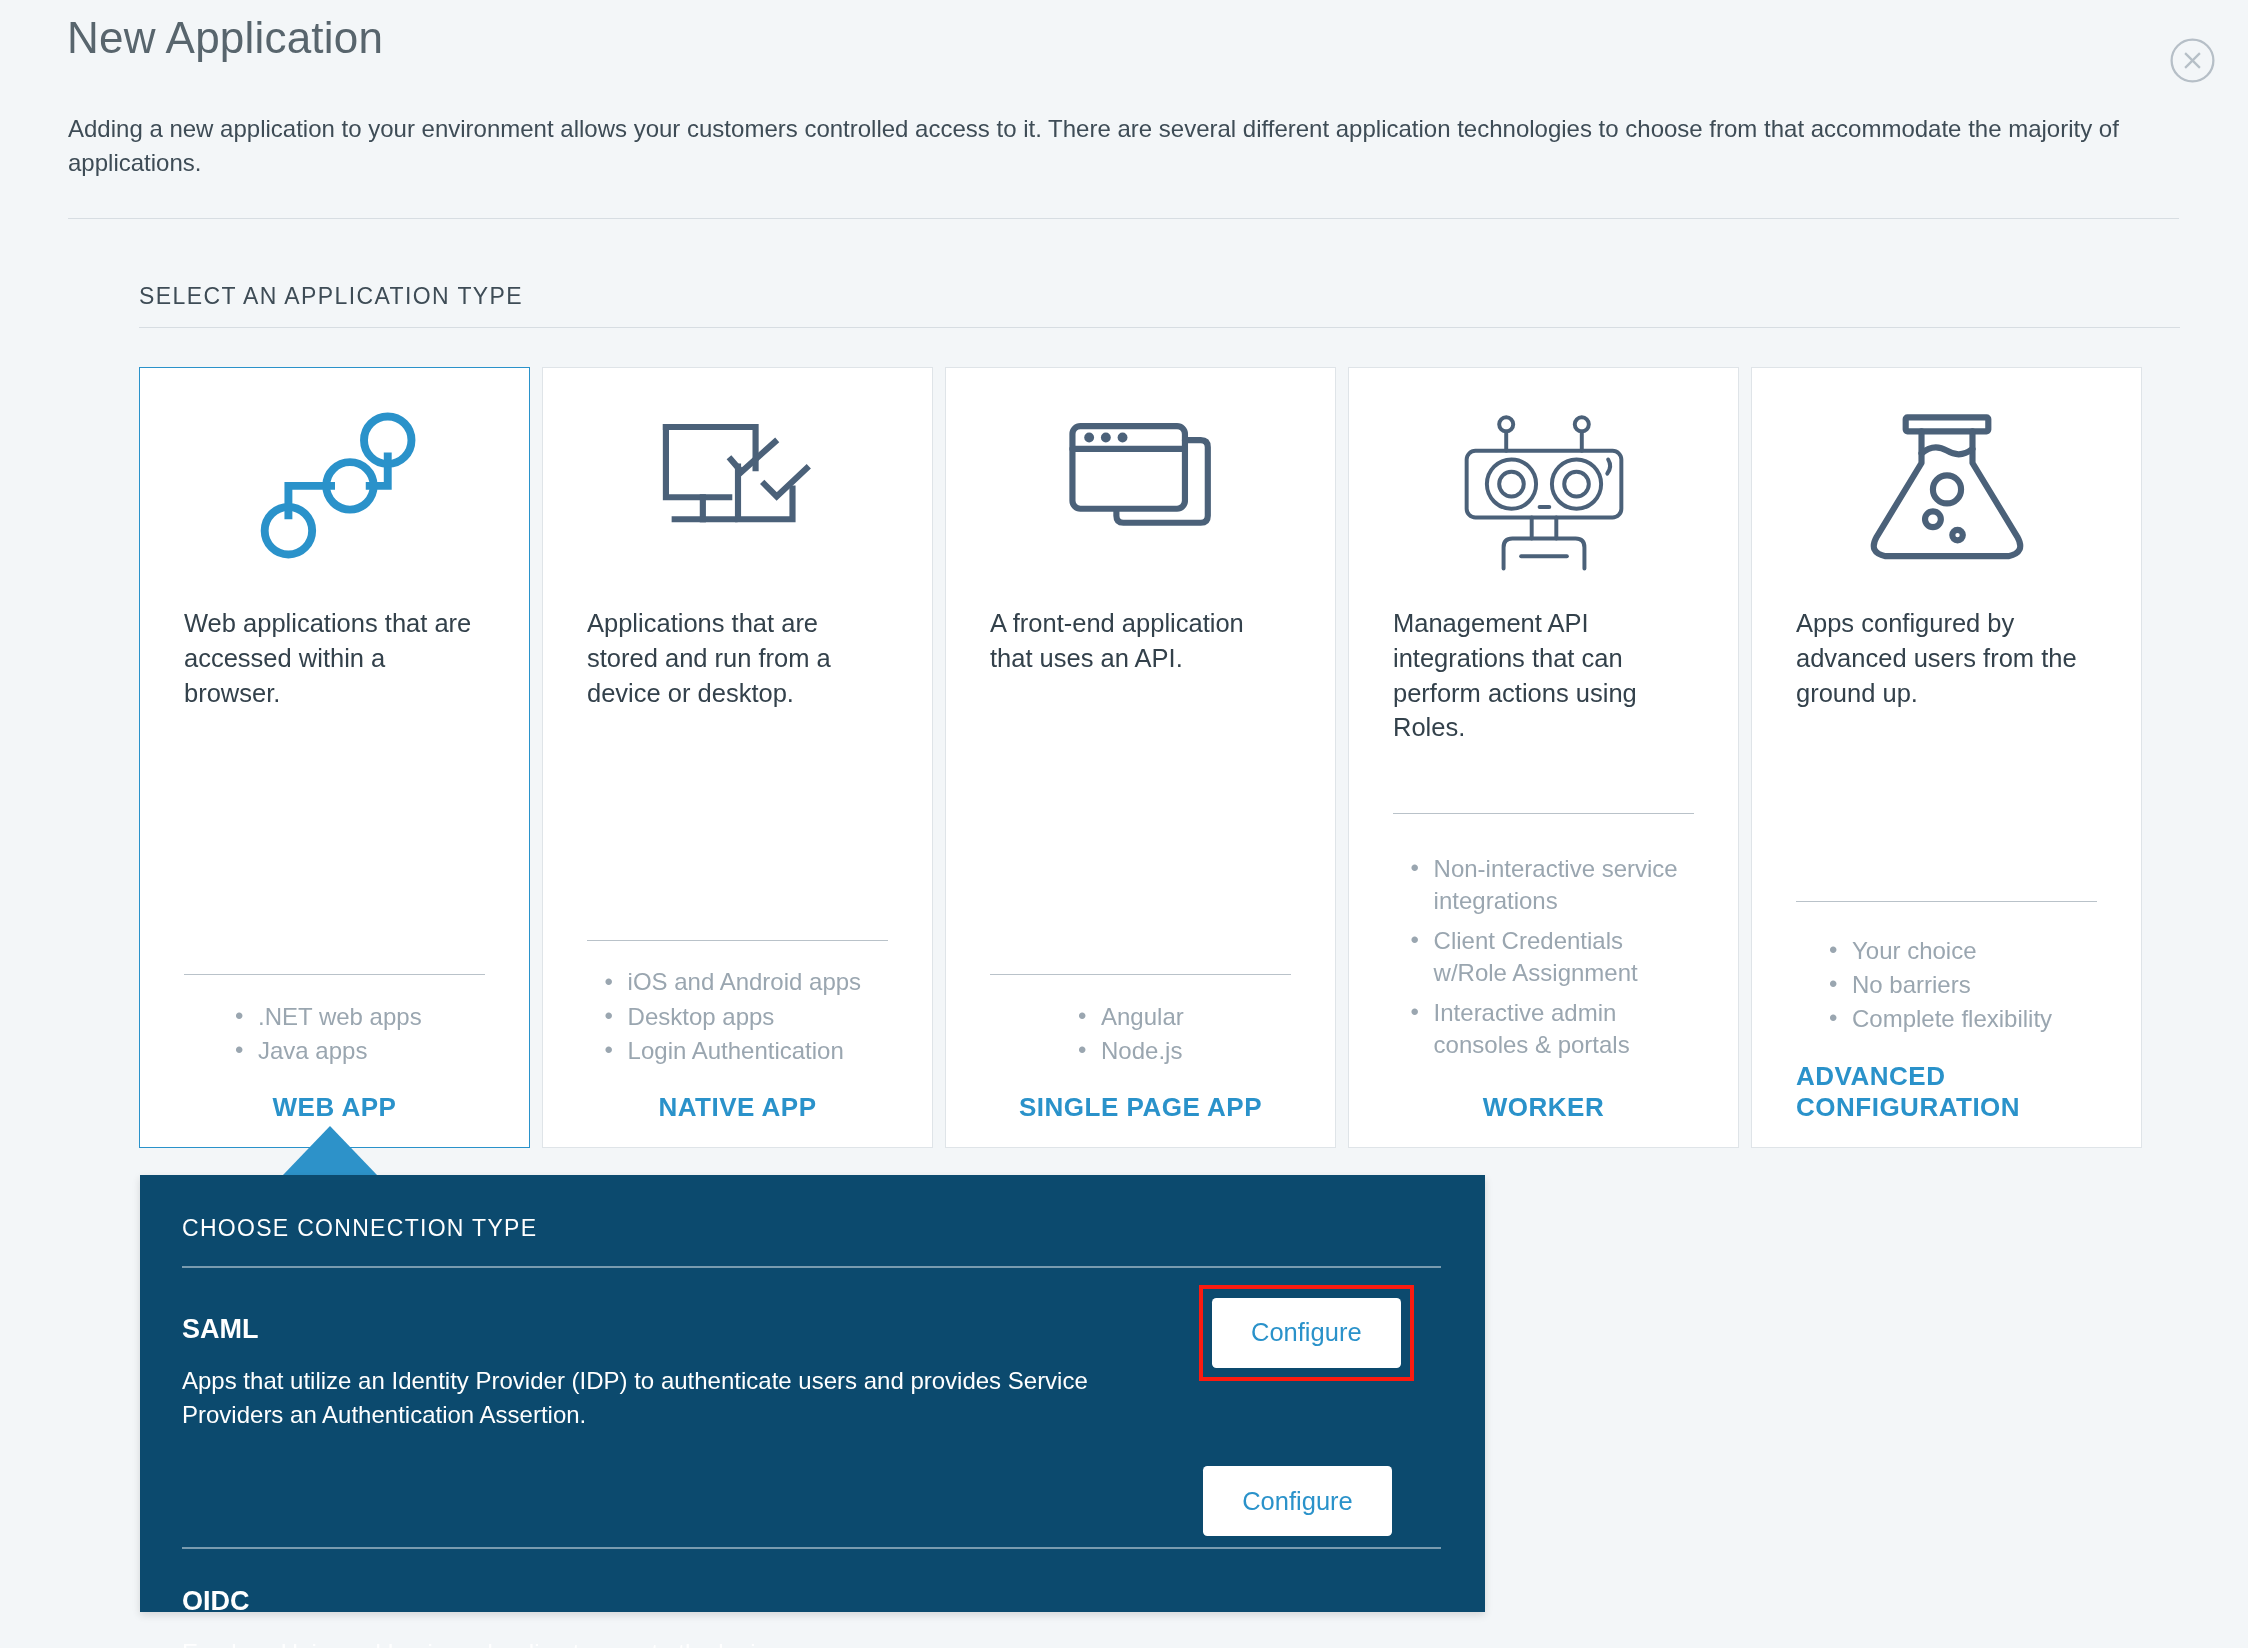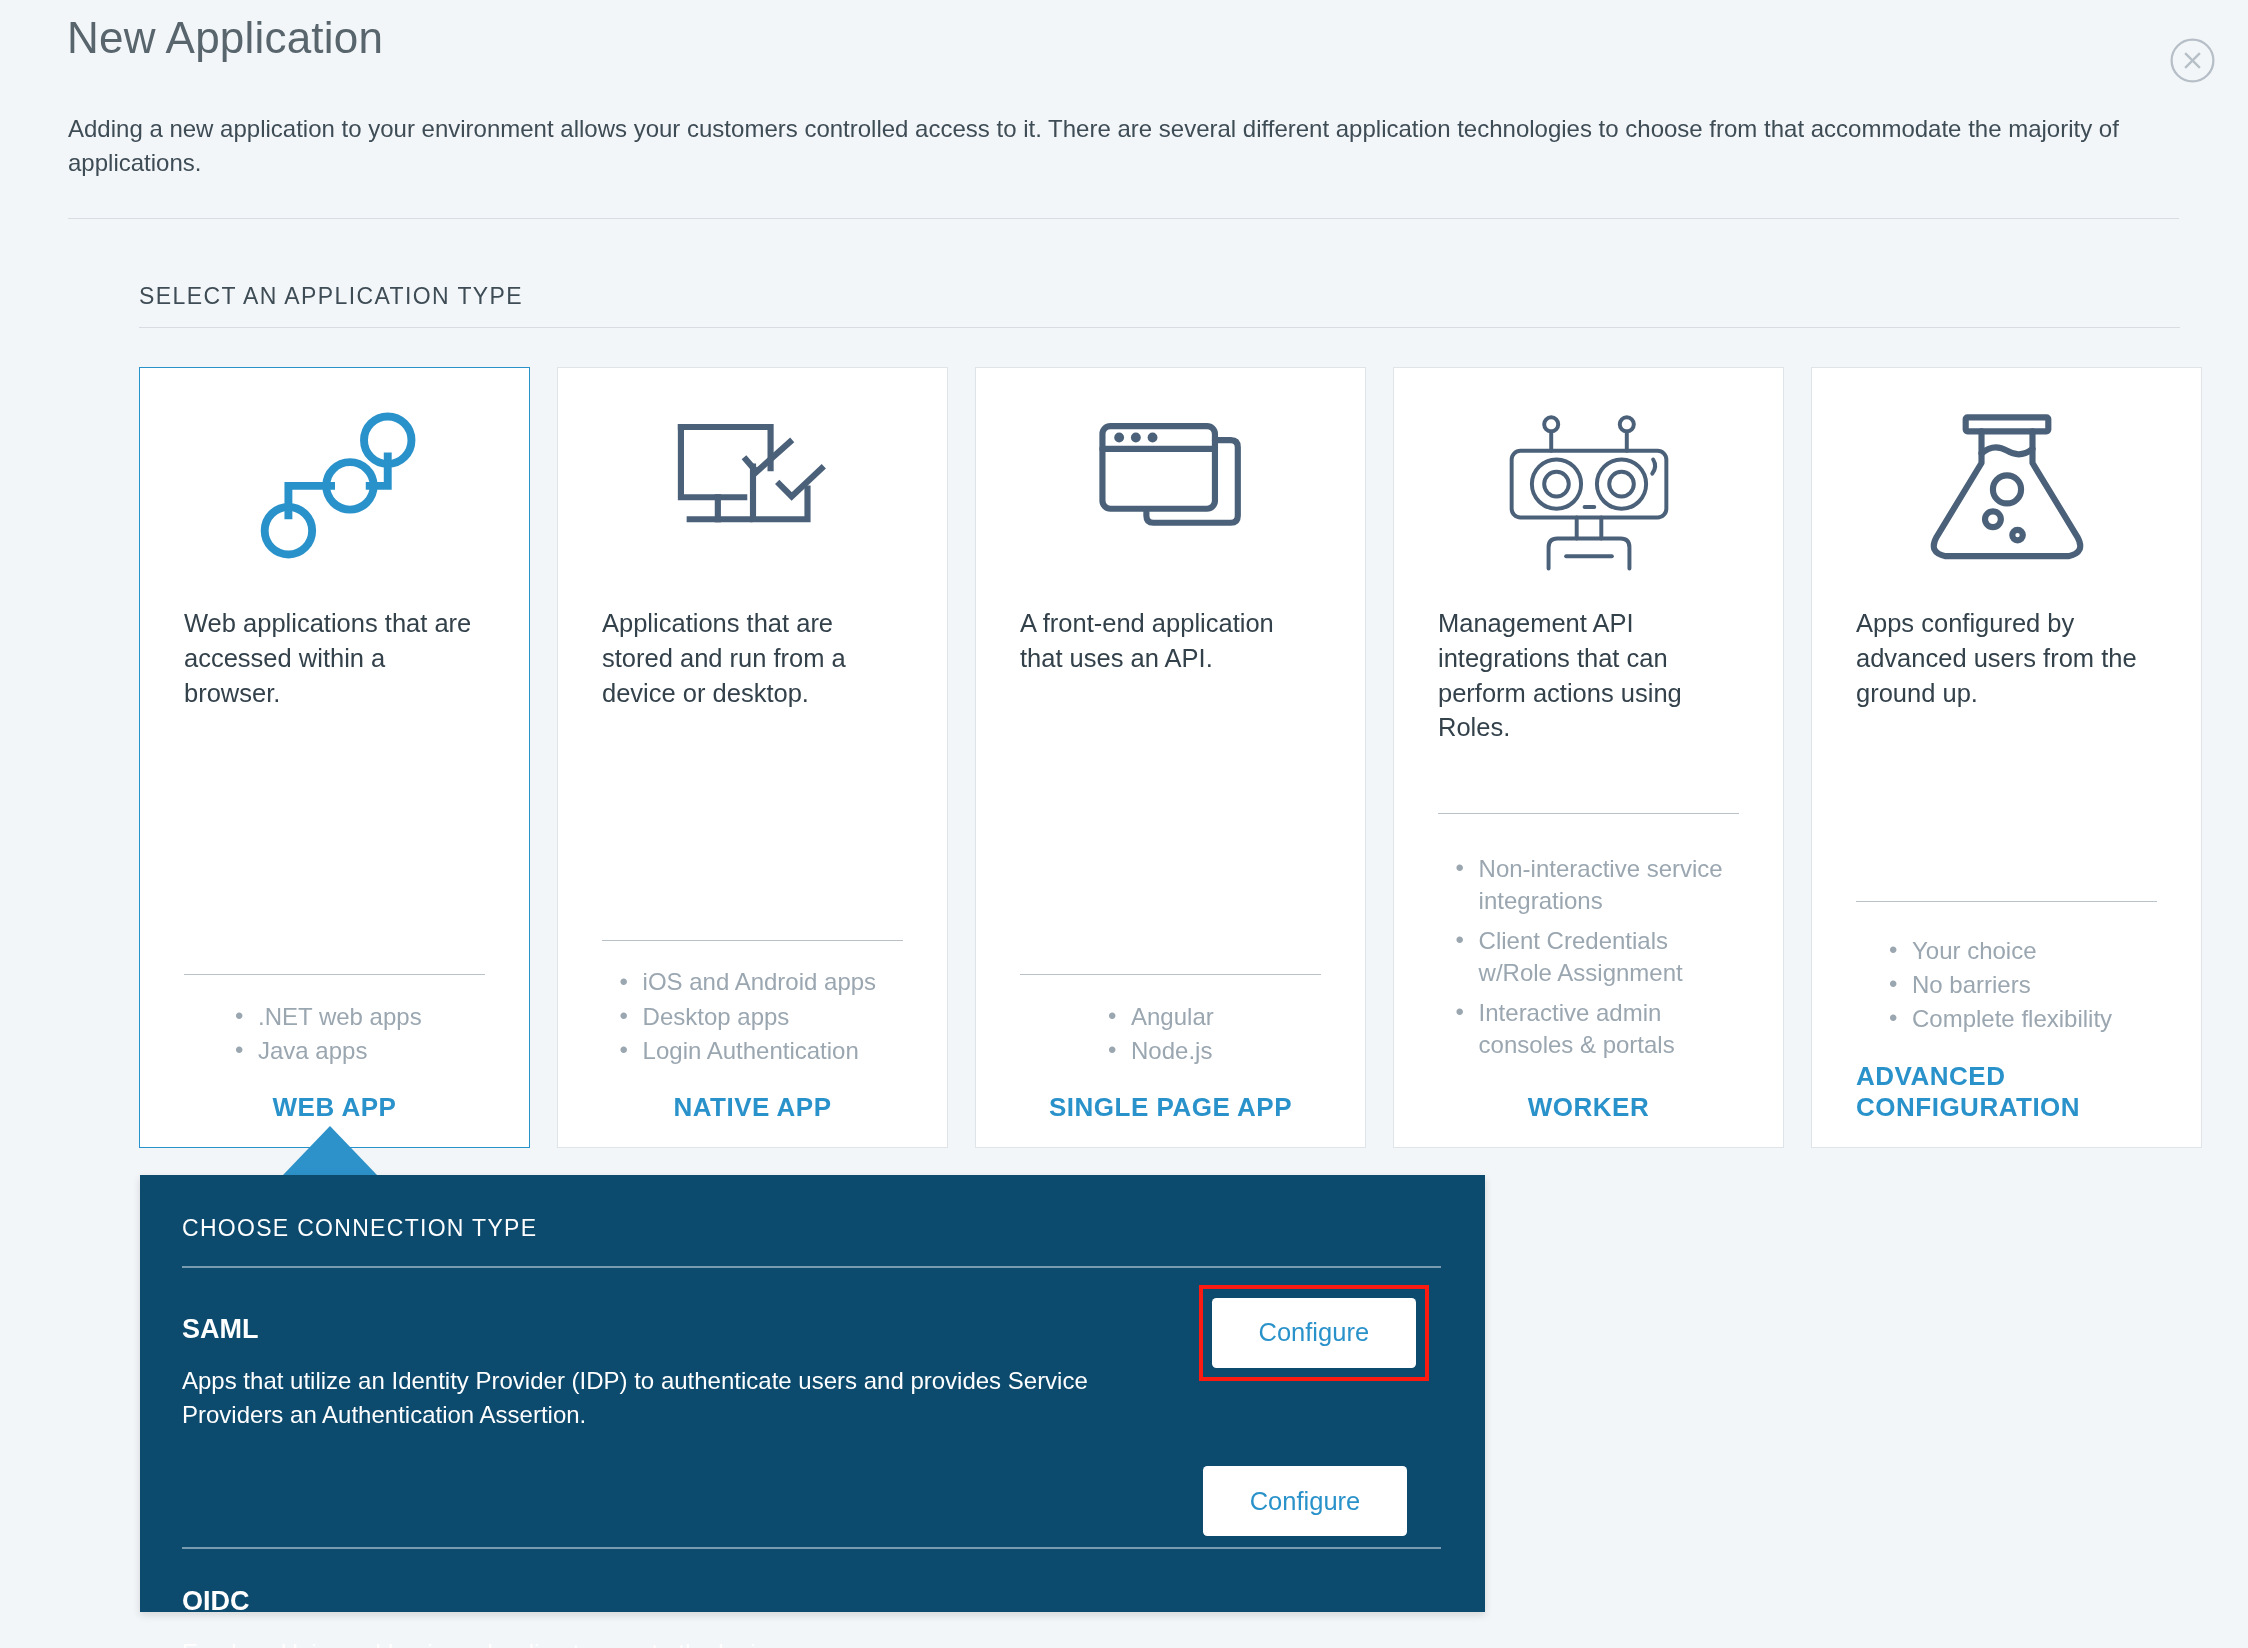--- a/index.html
+++ b/index.html
@@ -39,21 +39,21 @@
     font-size: 23px; letter-spacing: 1.4px; color: #3e4c56;
     font-weight: 400;
     text-align: center;
   }
   .section-rule {
     position: absolute; left: 139px; top: 327px;
     width: 2041px; height: 0.9px; background: #d7dde2;
   }
 
   
-  .cards { position: absolute; left: 139px; top: 367px; display: flex; gap: 27px; align-items: center; }
+  .cards { position: absolute; left: 139px; top: 367px; display: flex; gap: 12px; align-items: center; }
   .card {
     width: 391px; height: 781px;
     background: #ffffff;
     border: 0.9px solid #dfe4e8;
     position: relative;
     display: flex; flex-direction: column;
     padding: 0 44px;
     cursor: pointer;
   }
   .card.selected {
@@ -126,21 +126,21 @@
   .conn-name { color: #ffffff; font-size: 27px; font-weight: bold; }
   .conn-sub {
     color: #ffffff; font-size: 24px; line-height: 1.42;
     margin-top: 19.3px; width: 970px;
   }
   .configure-btn {
     position: absolute;
     background: #ffffff; border: none; border-radius: 4.4px;
     color: #2a92ca; font-size: 25.5px;
     font-family: "Liberation Sans", sans-serif;
-    width: 204px; height: 70px; cursor: pointer;
+    width: 189px; height: 70px; cursor: pointer;
     display: flex; align-items: center; justify-content: center;
   }
   .btn-wrap { position: absolute; }
   .btn-wrap.saml { left: 1199px; top: 1285px; padding: 8.8px; border: 4.4px solid #fc1b10; }
   .btn-wrap.oidc { left: 1203px; top: 1466px; }
   .btn-wrap.saml .configure-btn { position: static; }
   .btn-wrap.oidc .configure-btn { position: static; }
 </style>
 </head>
 <body>

